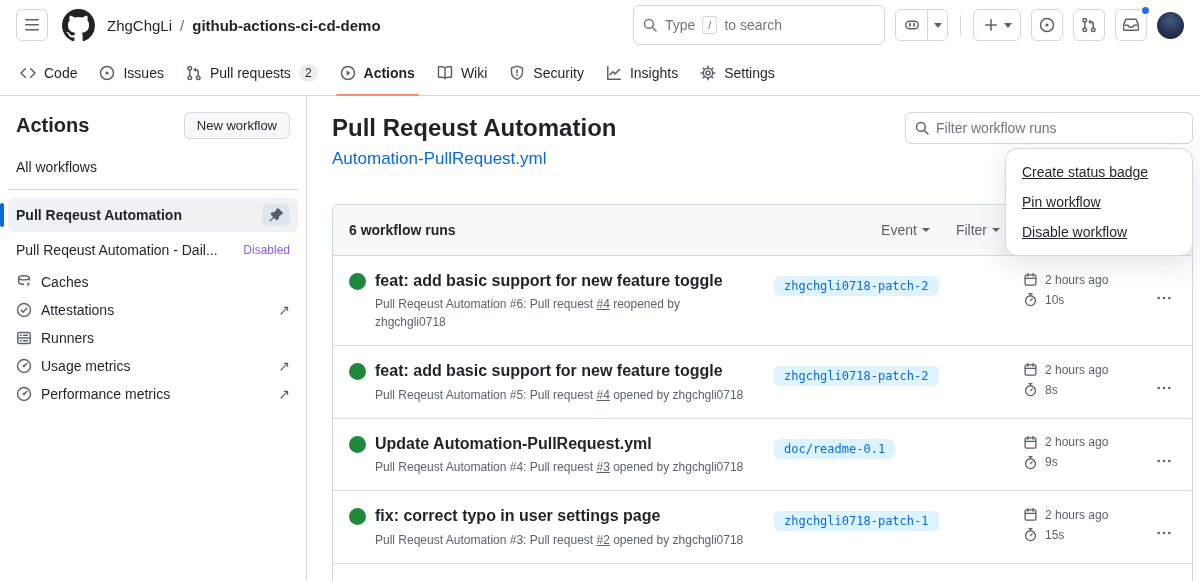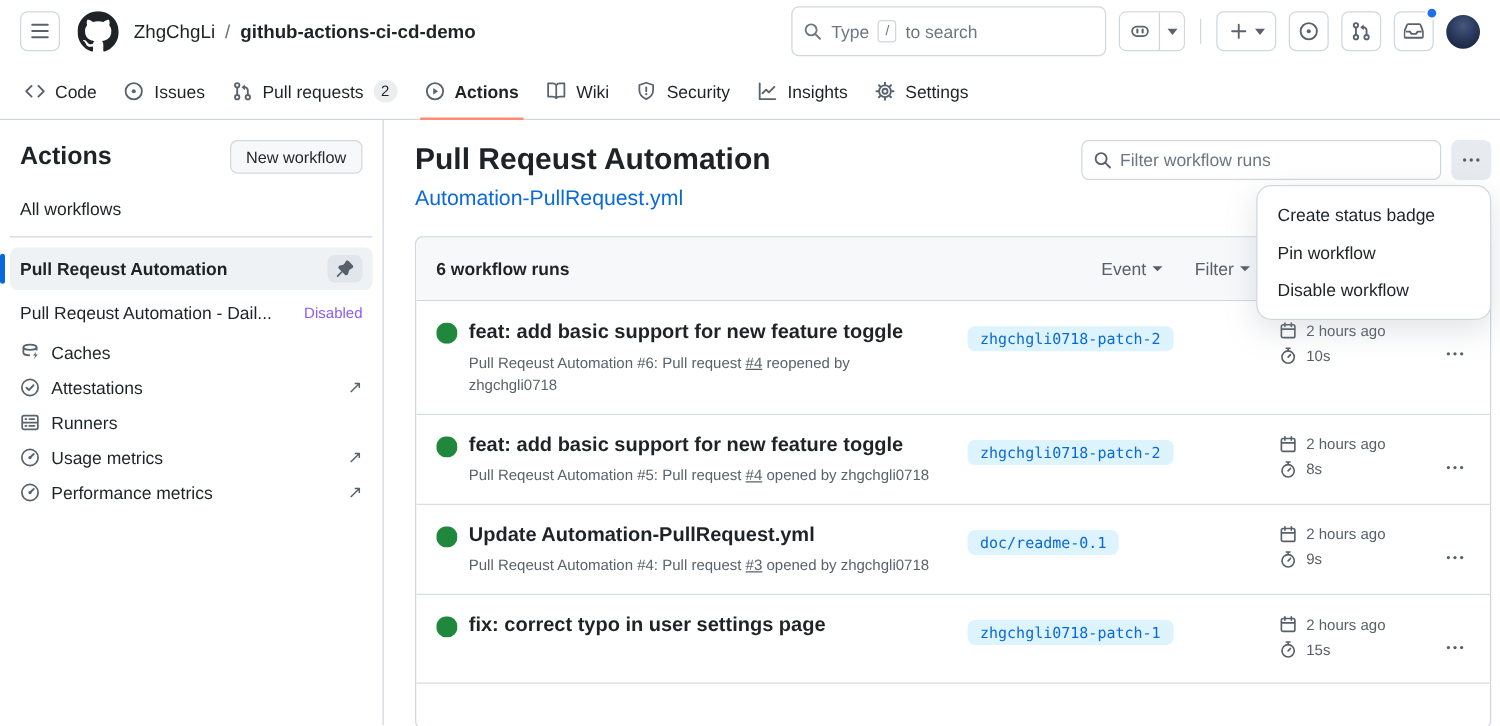--- a/index.html
+++ b/index.html
@@ -76,30 +76,30 @@
   .mgmt-title { margin-top: 26px; margin-bottom: 4px; font-size: 12px; font-weight: 500; color: #59636e; }
   .mgmt-item { gap: 9px; }
   .micon { display: inline-flex; color: #59636e; }
   .ext-arrow { margin-left: auto; color: #59636e; font-size: 14px; font-family: "DejaVu Sans", sans-serif; }
 
   
   .main { flex: 1; position: relative; padding: 16px 12px 0 25px; }
   .main-head { display: flex; justify-content: space-between; align-items: flex-start; }
   .page-title { font-size: 24px; font-weight: 600; line-height: 1.3; margin-bottom: 6px; }
   .wf-file { font-size: 17px; color: #0969da; text-decoration: none; display: inline-block; }
-  .head-actions { display: flex; align-items: center; gap: 8px; }
+  .head-actions { display: flex; align-items: center; gap: 8px; flex-direction: column; }
   .filterbox { width: 288px; height: 32px; border: 1px solid #d0d7de; border-radius: 6px; display: flex; align-items: center; gap: 6px; padding: 0 8px; color: #59636e; background: #fff; }
   .filterbox input { border: none; outline: none; flex: 1; font-family: inherit; font-size: 14px; color: #1f2328; background: transparent; }
   .filterbox input::placeholder { color: #6e7781; }
   .kebab-btn { width: 32px; height: 32px; border: none; border-radius: 6px; background: #e7ebf0; color: #57606a; display: inline-flex; align-items: center; justify-content: center; cursor: pointer; }
 
   .menu {
     position: absolute; top: 52px; right: 12px; width: 188px; z-index: 10;
     background: #fff; border: 1px solid #d0d7de; border-radius: 12px;
-    box-shadow: 0 8px 24px rgba(140,149,159,0.25); padding: 8px 0;
+    box-shadow: 0 8px 24px rgba(140,149,159,0.25); padding: 8px 0; text-decoration: underline;
   }
   .menu-item { padding: 7px 16px; font-size: 14px; color: #1f2328; cursor: pointer; }
 
   .runs-card { margin-top: 20px; border: 1px solid #d0d7de; border-radius: 6px; background: #fff; }
   .runs-header { display: flex; align-items: center; background: #f6f8fa; border-bottom: 1px solid #d0d7de; padding: 17px 16px; border-radius: 6px 6px 0 0; }
   .runs-count { font-size: 14px; font-weight: 600; }
   .runs-filters { margin-left: auto; display: flex; gap: 26px; margin-right: 176px; }
   .filter-btn { display: inline-flex; align-items: center; gap: 5px; border: none; background: none; font-family: inherit; font-size: 14px; color: #57606a; cursor: pointer; }
   .filter-btn .caret { border-top-width: 4px; }
 
@@ -556,20 +556,21 @@
         </article>
 
         <article class="run">
           <span class="run-status">
             <svg width="17" height="17" viewBox="0 0 16 16" fill="currentColor">
                 <path d="M8 16A8 8 0 1 0 8 0a8 8 0 0 0 0 16Zm3.78-9.72a.75.75 0 0 0-1.06-1.06L6.75 9.19 5.28 7.72a.75.75 0 0 0-1.06 1.06l2 2a.75.75 0 0 0 1.06 0Z"></path>
               </svg>
           </span>
           <div class="run-main">
             <a class="run-title">fix: correct typo in user settings page</a>
+            <div class="run-desc"><span>Pull Reqeust Automation #3: Pull request </span><a class="pr-link">#2</a><span> opened by zhgchgli0718</span><span class="desc-line2"></span></div>
           </div>
           <div class="run-branch"><span class="branch-badge">zhgchgli0718-patch-1</span></div>
           <div class="run-meta">
             <div class="meta-line">
                 <span style="display:inline-flex">
                   <svg width="15" height="15" viewBox="0 0 16 16" fill="none" stroke="currentColor" stroke-width="1.4">
                     <rect x="2.25" y="3" width="11.5" height="11" rx="1.5"></rect>
                     <path d="M5.25 1.5v3M10.75 1.5v3M2.5 6.75h11" stroke-linecap="round"></path>
                   </svg>
                 </span>

